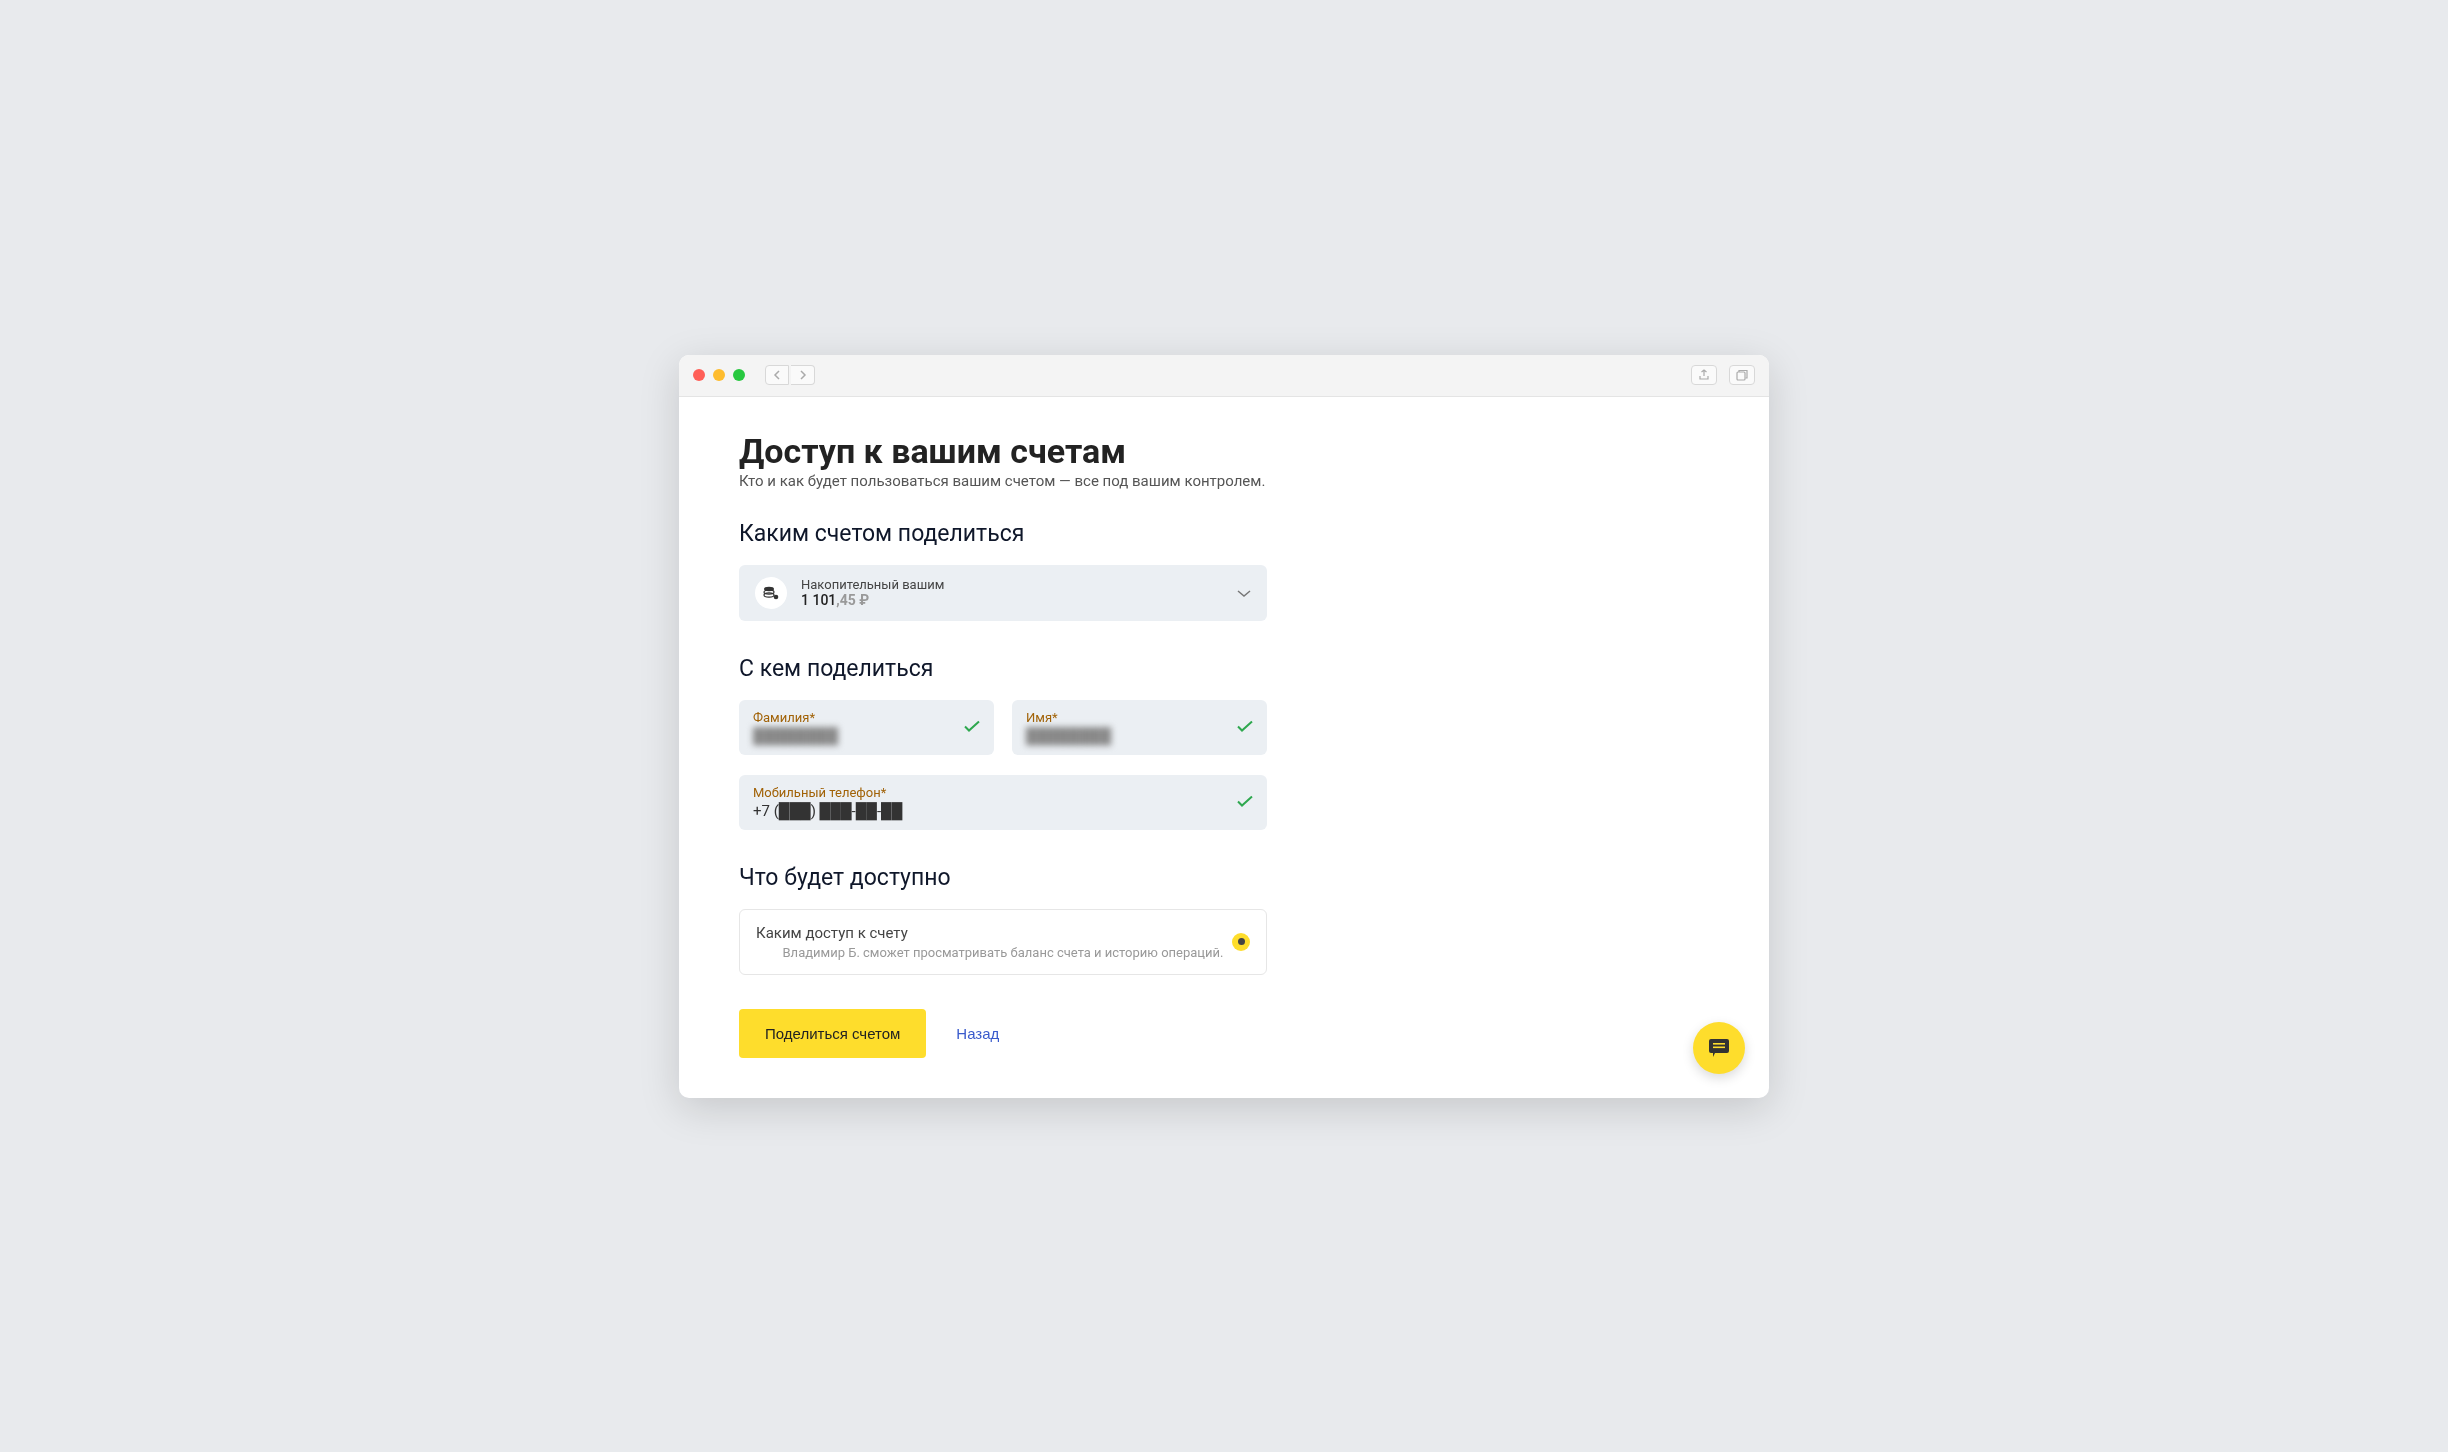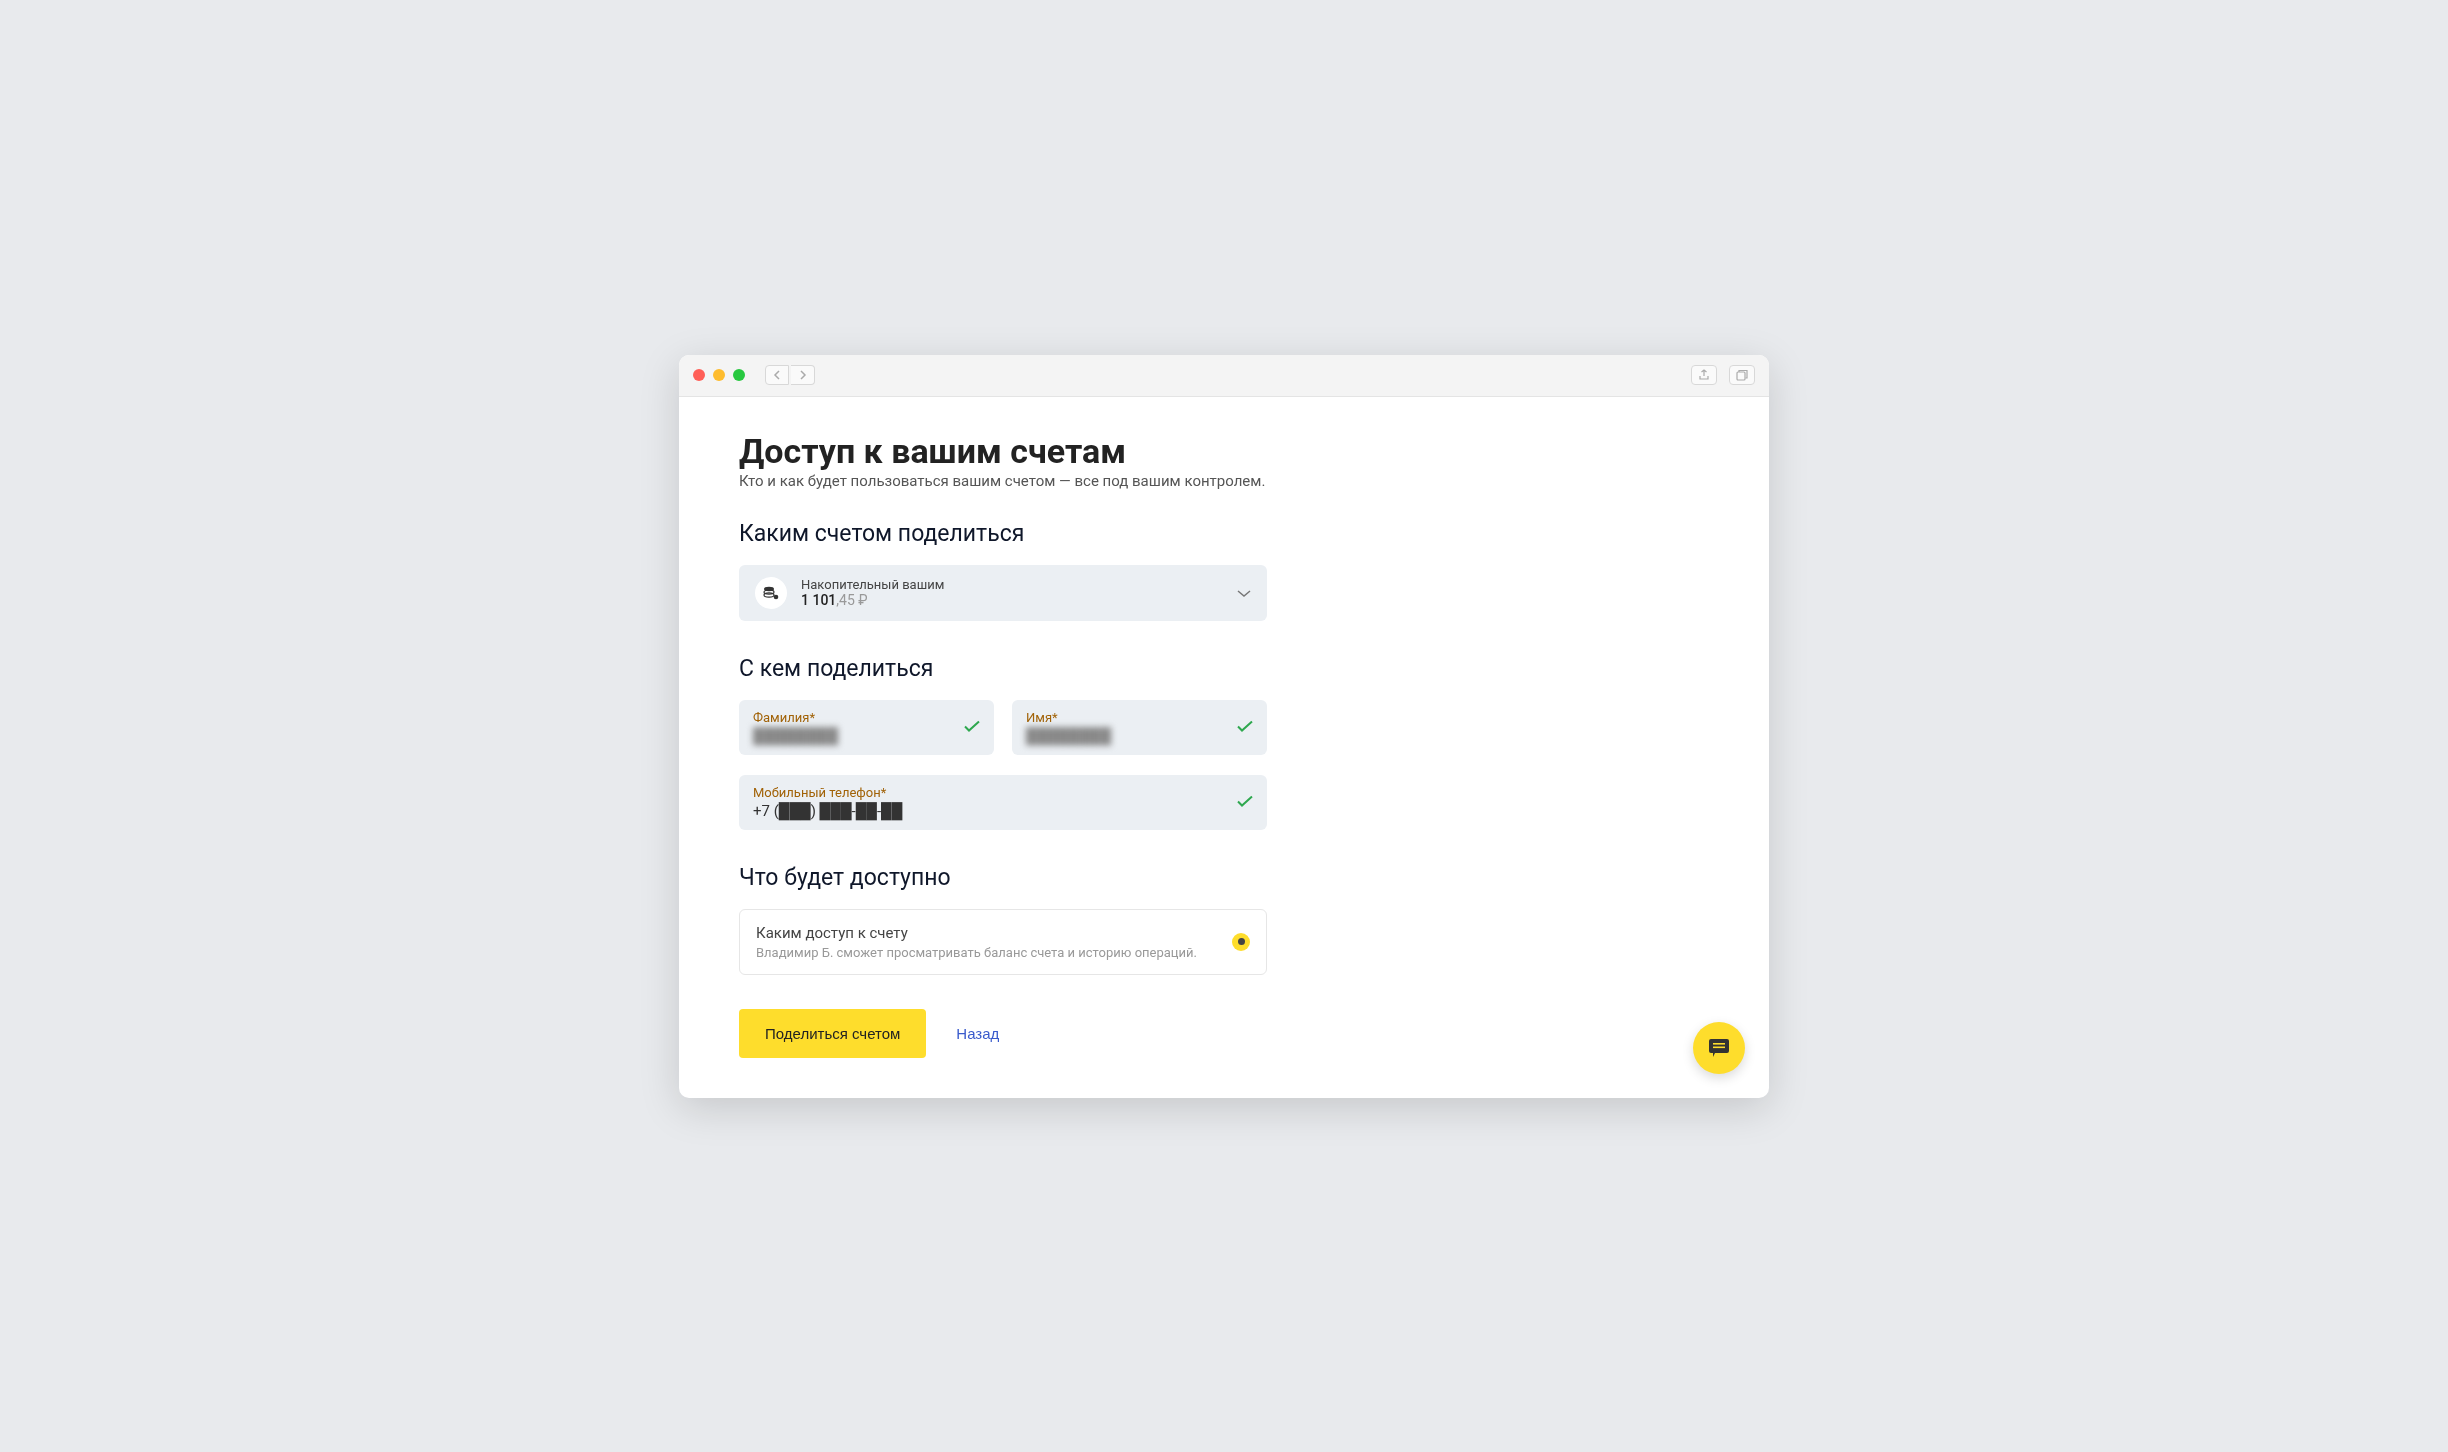--- a/index.html
+++ b/index.html
@@ -88,21 +88,21 @@
   }
   .account-icon {
     width: 32px; height: 32px;
     background: #fff;
     border-radius: 50%;
     display: flex; align-items: center; justify-content: center;
   }
   .account-text { flex: 1; }
   .account-label { font-size: 13px; color: #444; }
   .account-balance { font-size: 14px; color: #222; font-weight: 500; }
-  .account-balance .cents { color: #999; font-weight: 400; }
+  .account-balance .cents { color: #999; font-weight: 700; }
   .chevron { color: #777; }
   .row { display: flex; gap: 18px; margin-bottom: 20px; }
   .field {
     background: #ebeff3;
     border-radius: 6px;
     padding: 10px 14px;
     position: relative;
     flex: 1;
   }
   .field.half { width: 255px; flex: none; }
@@ -118,21 +118,21 @@
     color: #2fa84f;
   }
   .permission-block {
     width: 528px;
     border: 1px solid #e6e6e6;
     border-radius: 6px;
     padding: 14px 16px;
     position: relative;
   }
   .permission-title { font-size: 15px; color: #444; margin-bottom: 3px; }
-  .permission-desc { font-size: 13px; color: #999; }
+  .permission-desc { font-size: 13px; color: #999; text-align: center; }
   .radio-dot {
     position: absolute;
     right: 16px;
     top: 50%;
     transform: translateY(-50%);
     width: 18px; height: 18px;
     background: #fedd2c;
     border-radius: 50%;
     display: flex; align-items: center; justify-content: center;
   }

